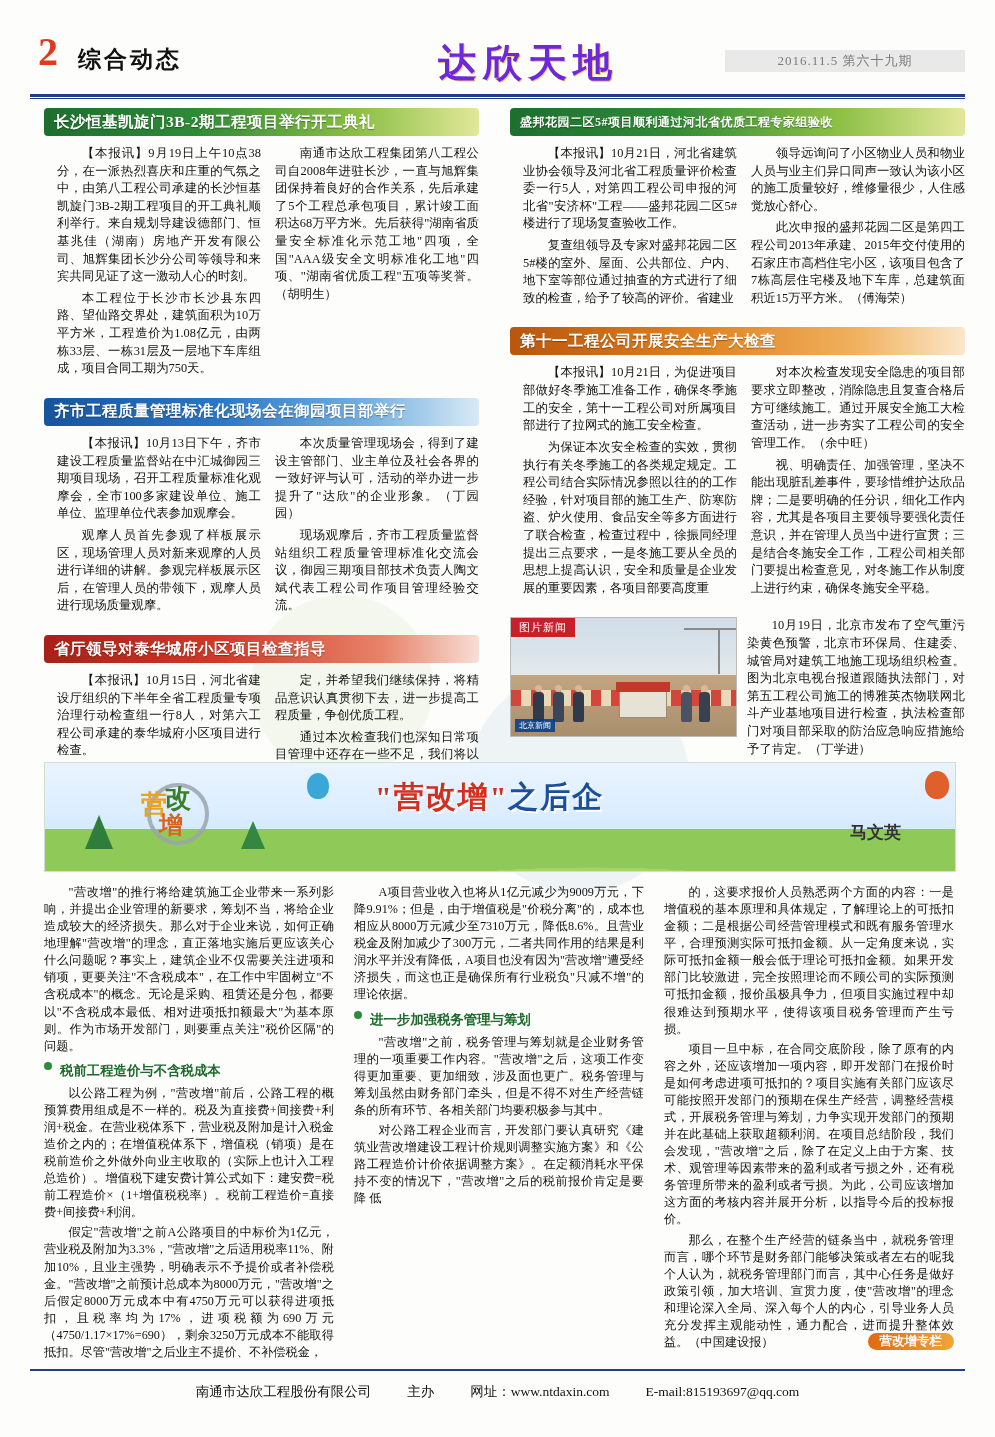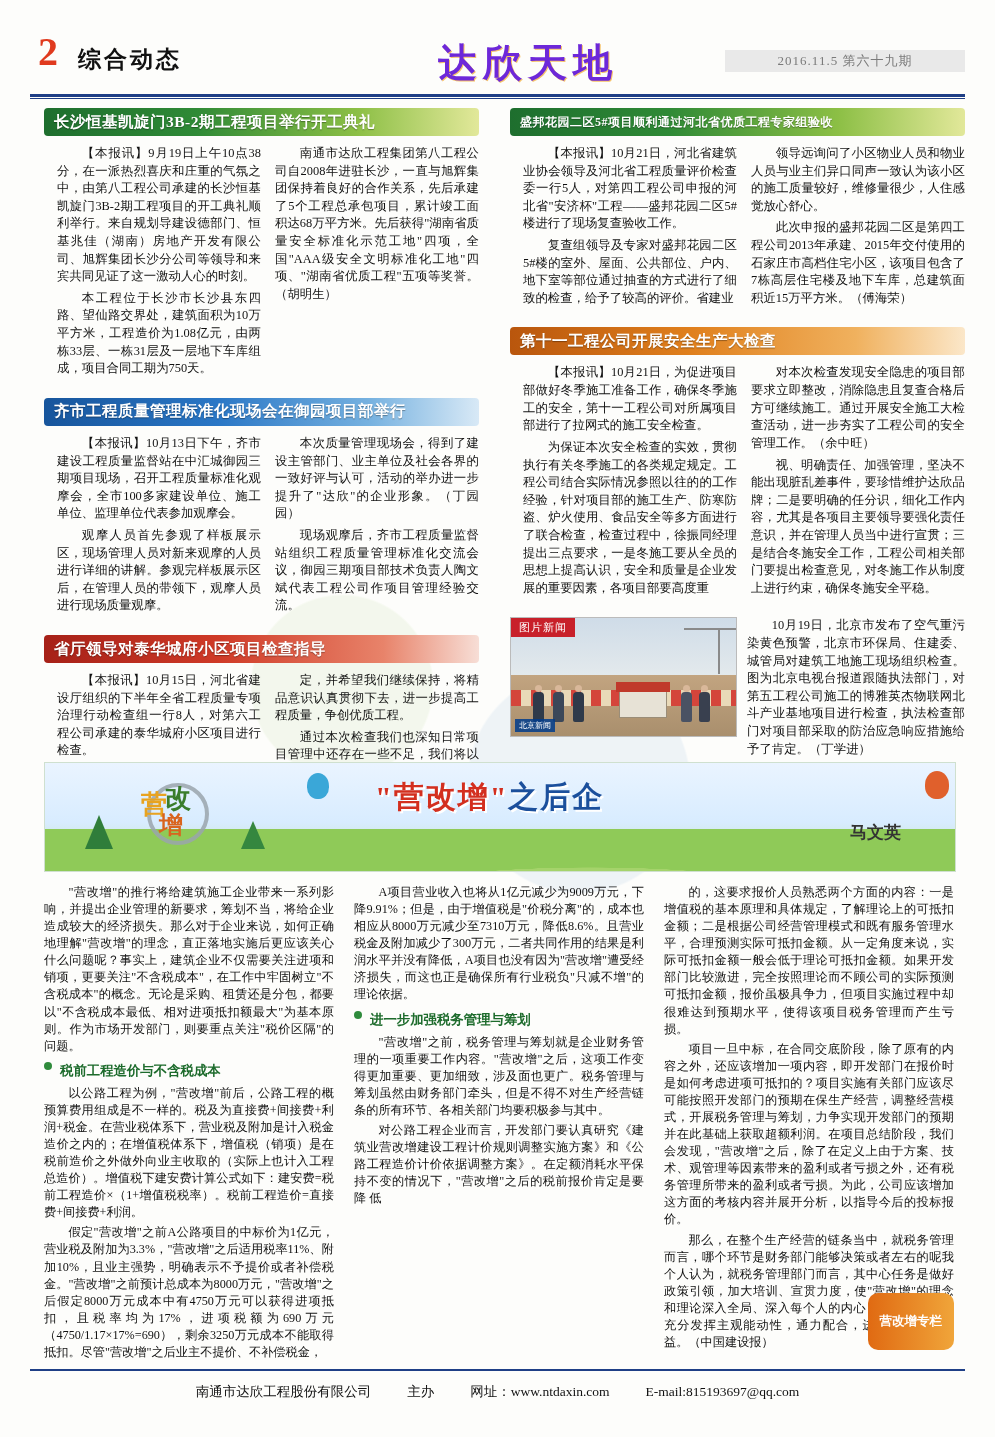--- a/index.html
+++ b/index.html
@@ -165,21 +165,21 @@
     text-align:justify;text-justify:inter-ideograph;text-indent:2em;
   }
   .subhead{
     font-size:13.4px;font-weight:bold;color:#1d6b2c;margin:7px 0 5px 0;text-indent:0;
     display:flex;gap:8px;
   }
   .subhead .dot{width:8px;height:8px;border-radius:50%;background:#2f8b3c;display:inline-block;}
   .colbadge{
     position:absolute;right:0;bottom:-6px;
     background:linear-gradient(90deg,#e06a12,#f0a53a);
-    color:#fff;font-size:12.5px;font-weight:bold;padding:20px 12px;border-radius:10px;
+    color:#fff;font-size:12.5px;font-weight:bold;padding:0 12px;border-radius:10px;
   }
 
   
   .footrule{position:absolute;left:30px;top:1369px;width:935px;height:2px;background:#1f3f86;}
   .footer{
     position:absolute;left:30px;top:1378px;width:935px;height:28px;
     display:flex;align-items:center;justify-content:center;gap:36px;
     font-size:13.5px;color:#111;
   }
 </style>

